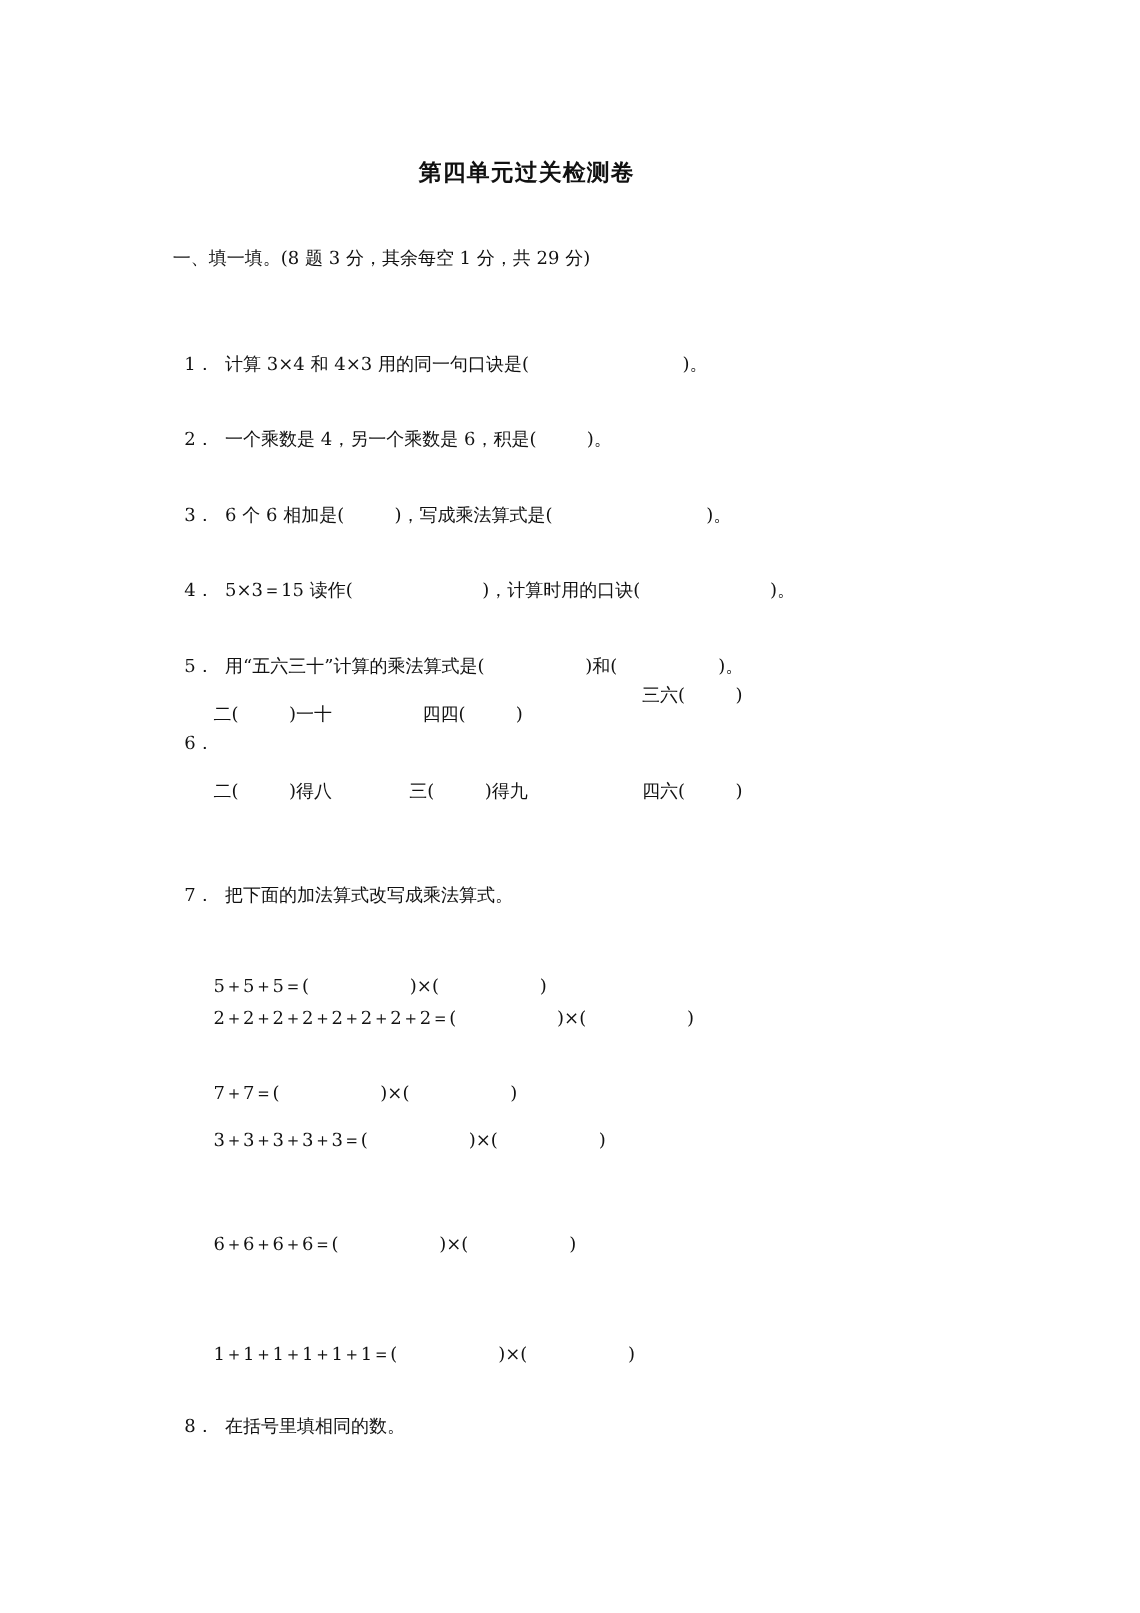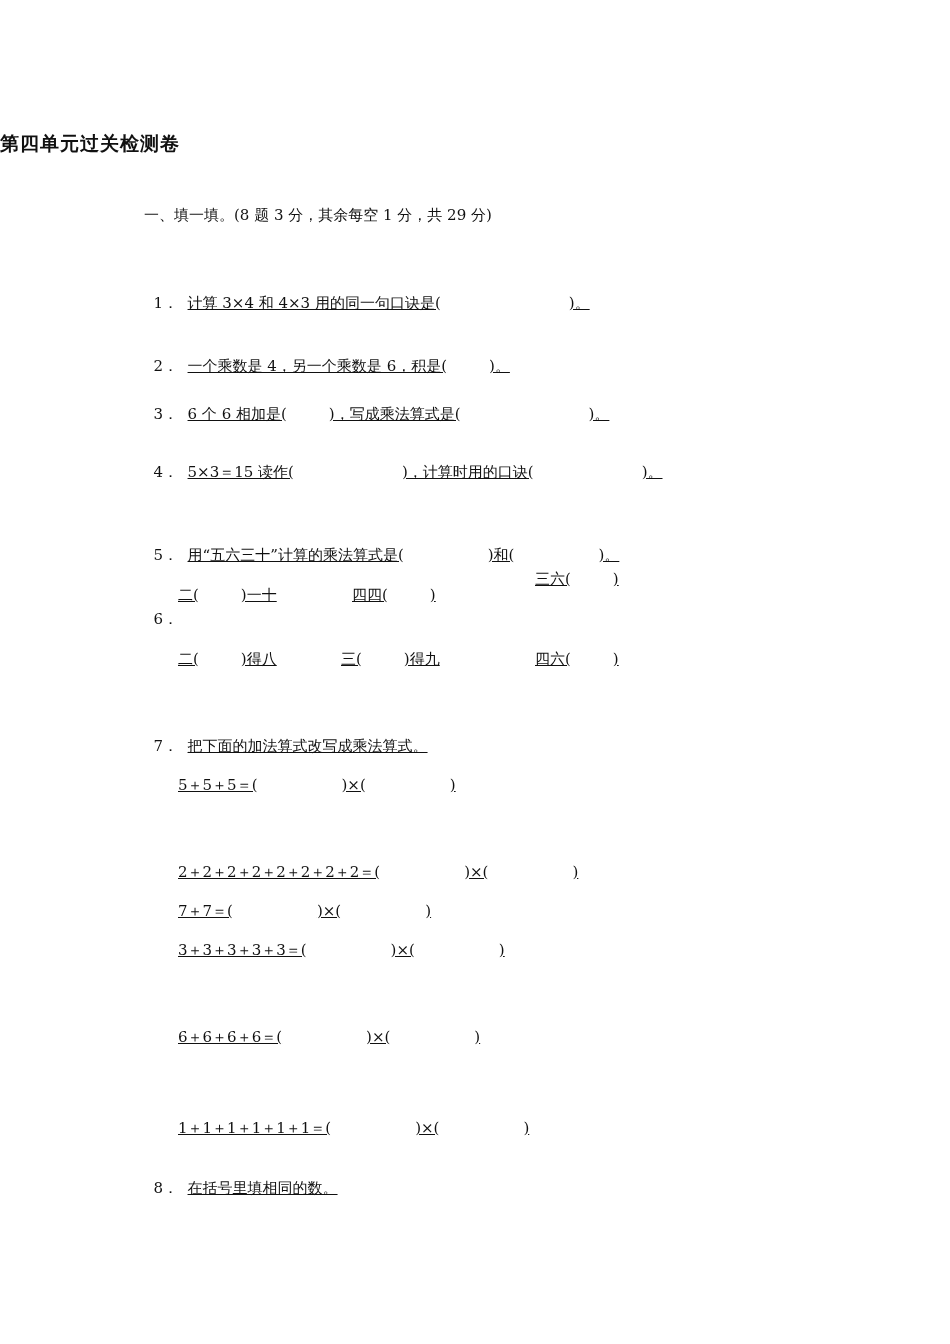--- a/index.html
+++ b/index.html
@@ -3,52 +3,52 @@
   <meta charset="utf-8">
   <style>
     html, body { margin: 0; padding: 0; background: #ffffff; }
     body {
       width: 950px; height: 1344px; position: relative; overflow: hidden;
       font-family: "DejaVu Serif", "Liberation Serif", serif;
       color: #111111;
     }
     .title {
       position: absolute; left: 0; width: 878px; top: 131px;
-      font-size: 19px; font-weight: bold; letter-spacing: 1px;
+      text-align: center; font-size: 19px; font-weight: bold; letter-spacing: 1px;
       font-family: "DejaVu Sans", sans-serif;
     }
     .line {
       position: absolute; left: 144px; font-size: 15px; white-space: pre;
       line-height: 24px; height: 24px;
     }
     .indent { left: 178px; }
     .num { display: inline-block; width: 34px; }
     .blank { display: inline-block; }
-    .seg { display: inline; text-decoration: underline; }
+    .seg { display: inline; }
   </style>
 </head>
 <body>
 
 <div class="title">第四单元过关检测卷</div>
 
 <div class="line" style="top:203px">一、填一填。(8 题 3 分，其余每空 1 分，共 29 分)</div>
 
 <div class="line" style="top:267px">
   <span class="num">1．</span><span class="seg">计算 3×4 和 4×3 用的同一句口诀是(</span><span class="blank" style="width:128px"></span><span class="seg">)。</span>
 </div>
 
 <div class="line" style="top:330px">
   <span class="num">2．</span><span class="seg">一个乘数是 4，另一个乘数是 6，积是(</span><span class="blank" style="width:42px"></span><span class="seg">)。</span>
 </div>
 
-<div class="line" style="top:378px">
+<div class="line" style="top:393px">
   <span class="num">3．</span><span class="seg">6 个 6 相加是(</span><span class="blank" style="width:42px"></span><span class="seg">)，写成乘法算式是(</span><span class="blank" style="width:128px"></span><span class="seg">)。</span>
 </div>
 
-<div class="line" style="top:436px">
+<div class="line" style="top:456px">
   <span class="num">4．</span><span class="seg">5×3＝15 读作(</span><span class="blank" style="width:108px"></span><span class="seg">)，计算时用的口诀(</span><span class="blank" style="width:108px"></span><span class="seg">)。</span>
 </div>
 
 <div class="line" style="top:519px">
   <span class="num">5．</span><span class="seg">用“五六三十”计算的乘法算式是(</span><span class="blank" style="width:84px"></span><span class="seg">)和(</span><span class="blank" style="width:84px"></span><span class="seg">)。</span>
 </div>
 
 <div class="line" style="top:583px">
   <span class="num">6．</span>
 </div>
@@ -57,23 +57,23 @@
 <div class="line" style="top:567px; left:535px"><span class="seg">三六(</span><span class="blank" style="width:42px"></span><span class="seg">)</span></div>
 
 <div class="line" style="top:647px; left:178px"><span class="seg">二(</span><span class="blank" style="width:42px"></span><span class="seg">)得八</span></div>
 <div class="line" style="top:647px; left:341px"><span class="seg">三(</span><span class="blank" style="width:42px"></span><span class="seg">)得九</span></div>
 <div class="line" style="top:647px; left:535px"><span class="seg">四六(</span><span class="blank" style="width:42px"></span><span class="seg">)</span></div>
 
 <div class="line" style="top:710px">
   <span class="num">7．</span><span class="seg">把下面的加法算式改写成乘法算式。</span>
 </div>
 
-<div class="line indent" style="top:773px"><span class="seg">5＋5＋5＝(</span><span class="blank" style="width:84px"></span><span class="seg">)×(</span><span class="blank" style="width:84px"></span><span class="seg">)</span></div>
+<div class="line indent" style="top:810px"><span class="seg">5＋5＋5＝(</span><span class="blank" style="width:84px"></span><span class="seg">)×(</span><span class="blank" style="width:84px"></span><span class="seg">)</span></div>
 
-<div class="line indent" style="top:860px"><span class="seg">2＋2＋2＋2＋2＋2＋2＋2＝(</span><span class="blank" style="width:84px"></span><span class="seg">)×(</span><span class="blank" style="width:84px"></span><span class="seg">)</span></div>
+<div class="line indent" style="top:836px"><span class="seg">2＋2＋2＋2＋2＋2＋2＋2＝(</span><span class="blank" style="width:84px"></span><span class="seg">)×(</span><span class="blank" style="width:84px"></span><span class="seg">)</span></div>
 
 <div class="line indent" style="top:899px"><span class="seg">7＋7＝(</span><span class="blank" style="width:84px"></span><span class="seg">)×(</span><span class="blank" style="width:84px"></span><span class="seg">)</span></div>
 
 <div class="line indent" style="top:938px"><span class="seg">3＋3＋3＋3＋3＝(</span><span class="blank" style="width:84px"></span><span class="seg">)×(</span><span class="blank" style="width:84px"></span><span class="seg">)</span></div>
 
 <div class="line indent" style="top:1025px"><span class="seg">6＋6＋6＋6＝(</span><span class="blank" style="width:84px"></span><span class="seg">)×(</span><span class="blank" style="width:84px"></span><span class="seg">)</span></div>
 
 <div class="line indent" style="top:1116px"><span class="seg">1＋1＋1＋1＋1＋1＝(</span><span class="blank" style="width:84px"></span><span class="seg">)×(</span><span class="blank" style="width:84px"></span><span class="seg">)</span></div>
 
 <div class="line" style="top:1152px">

